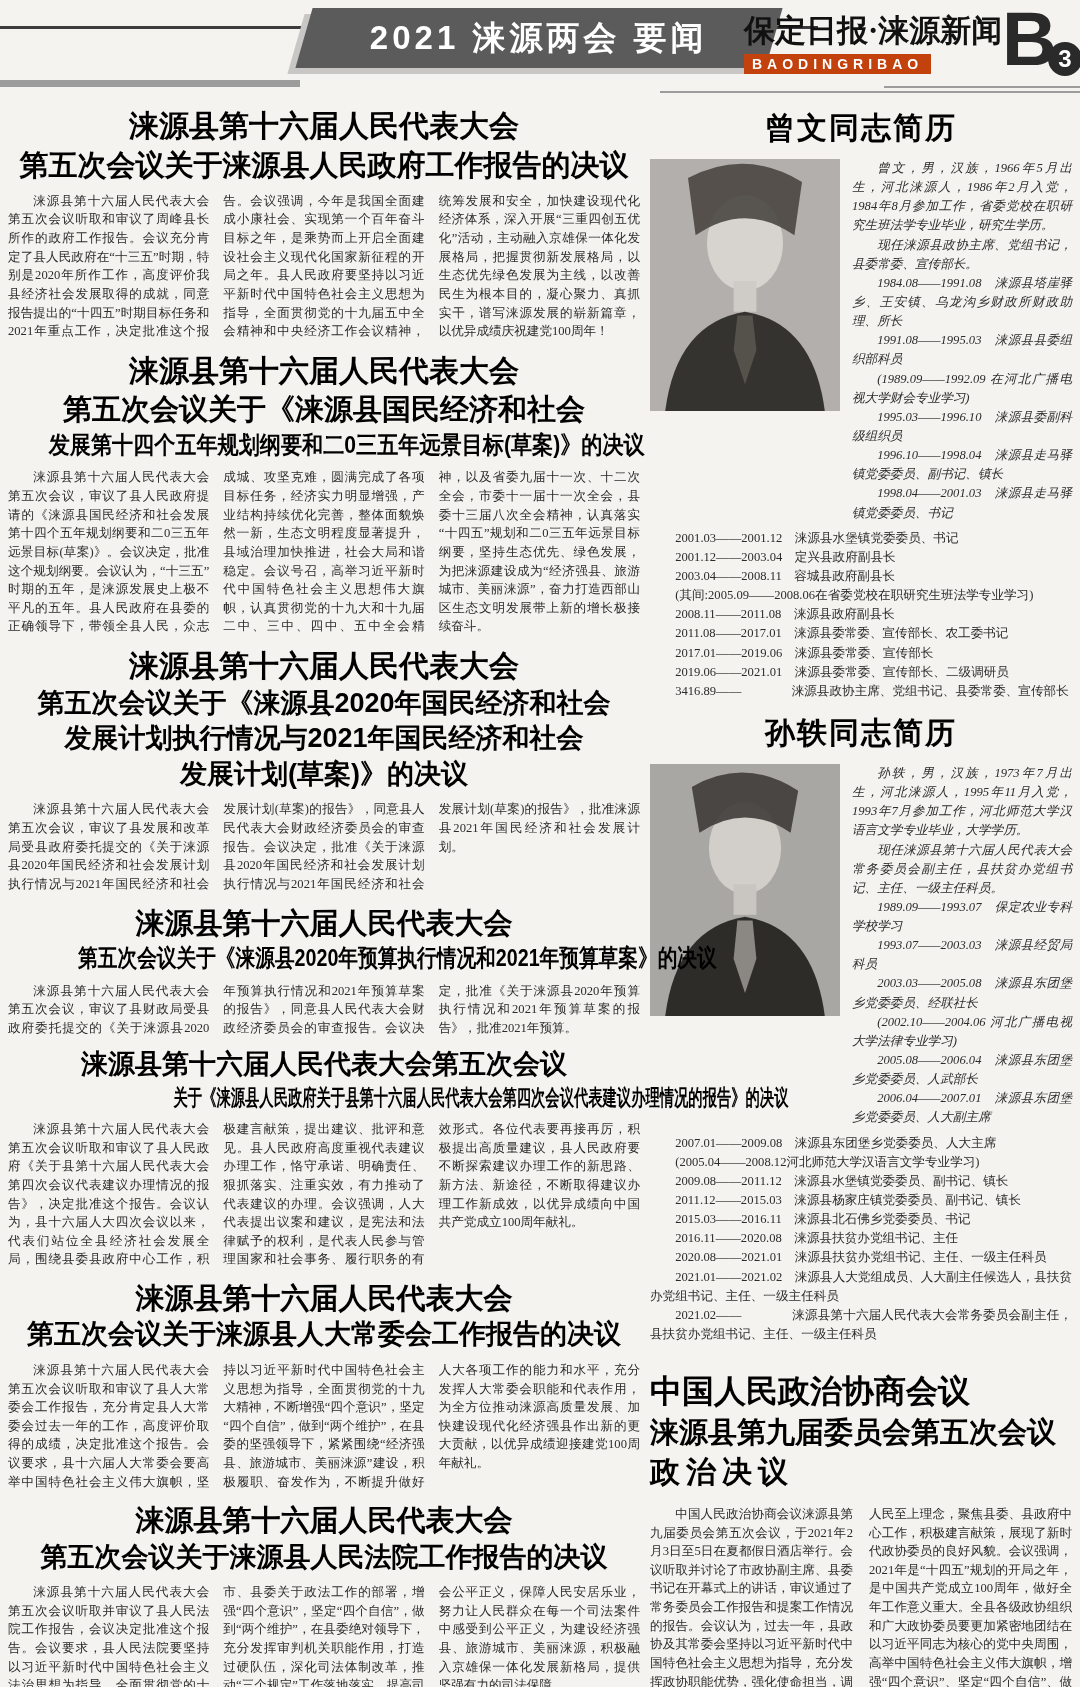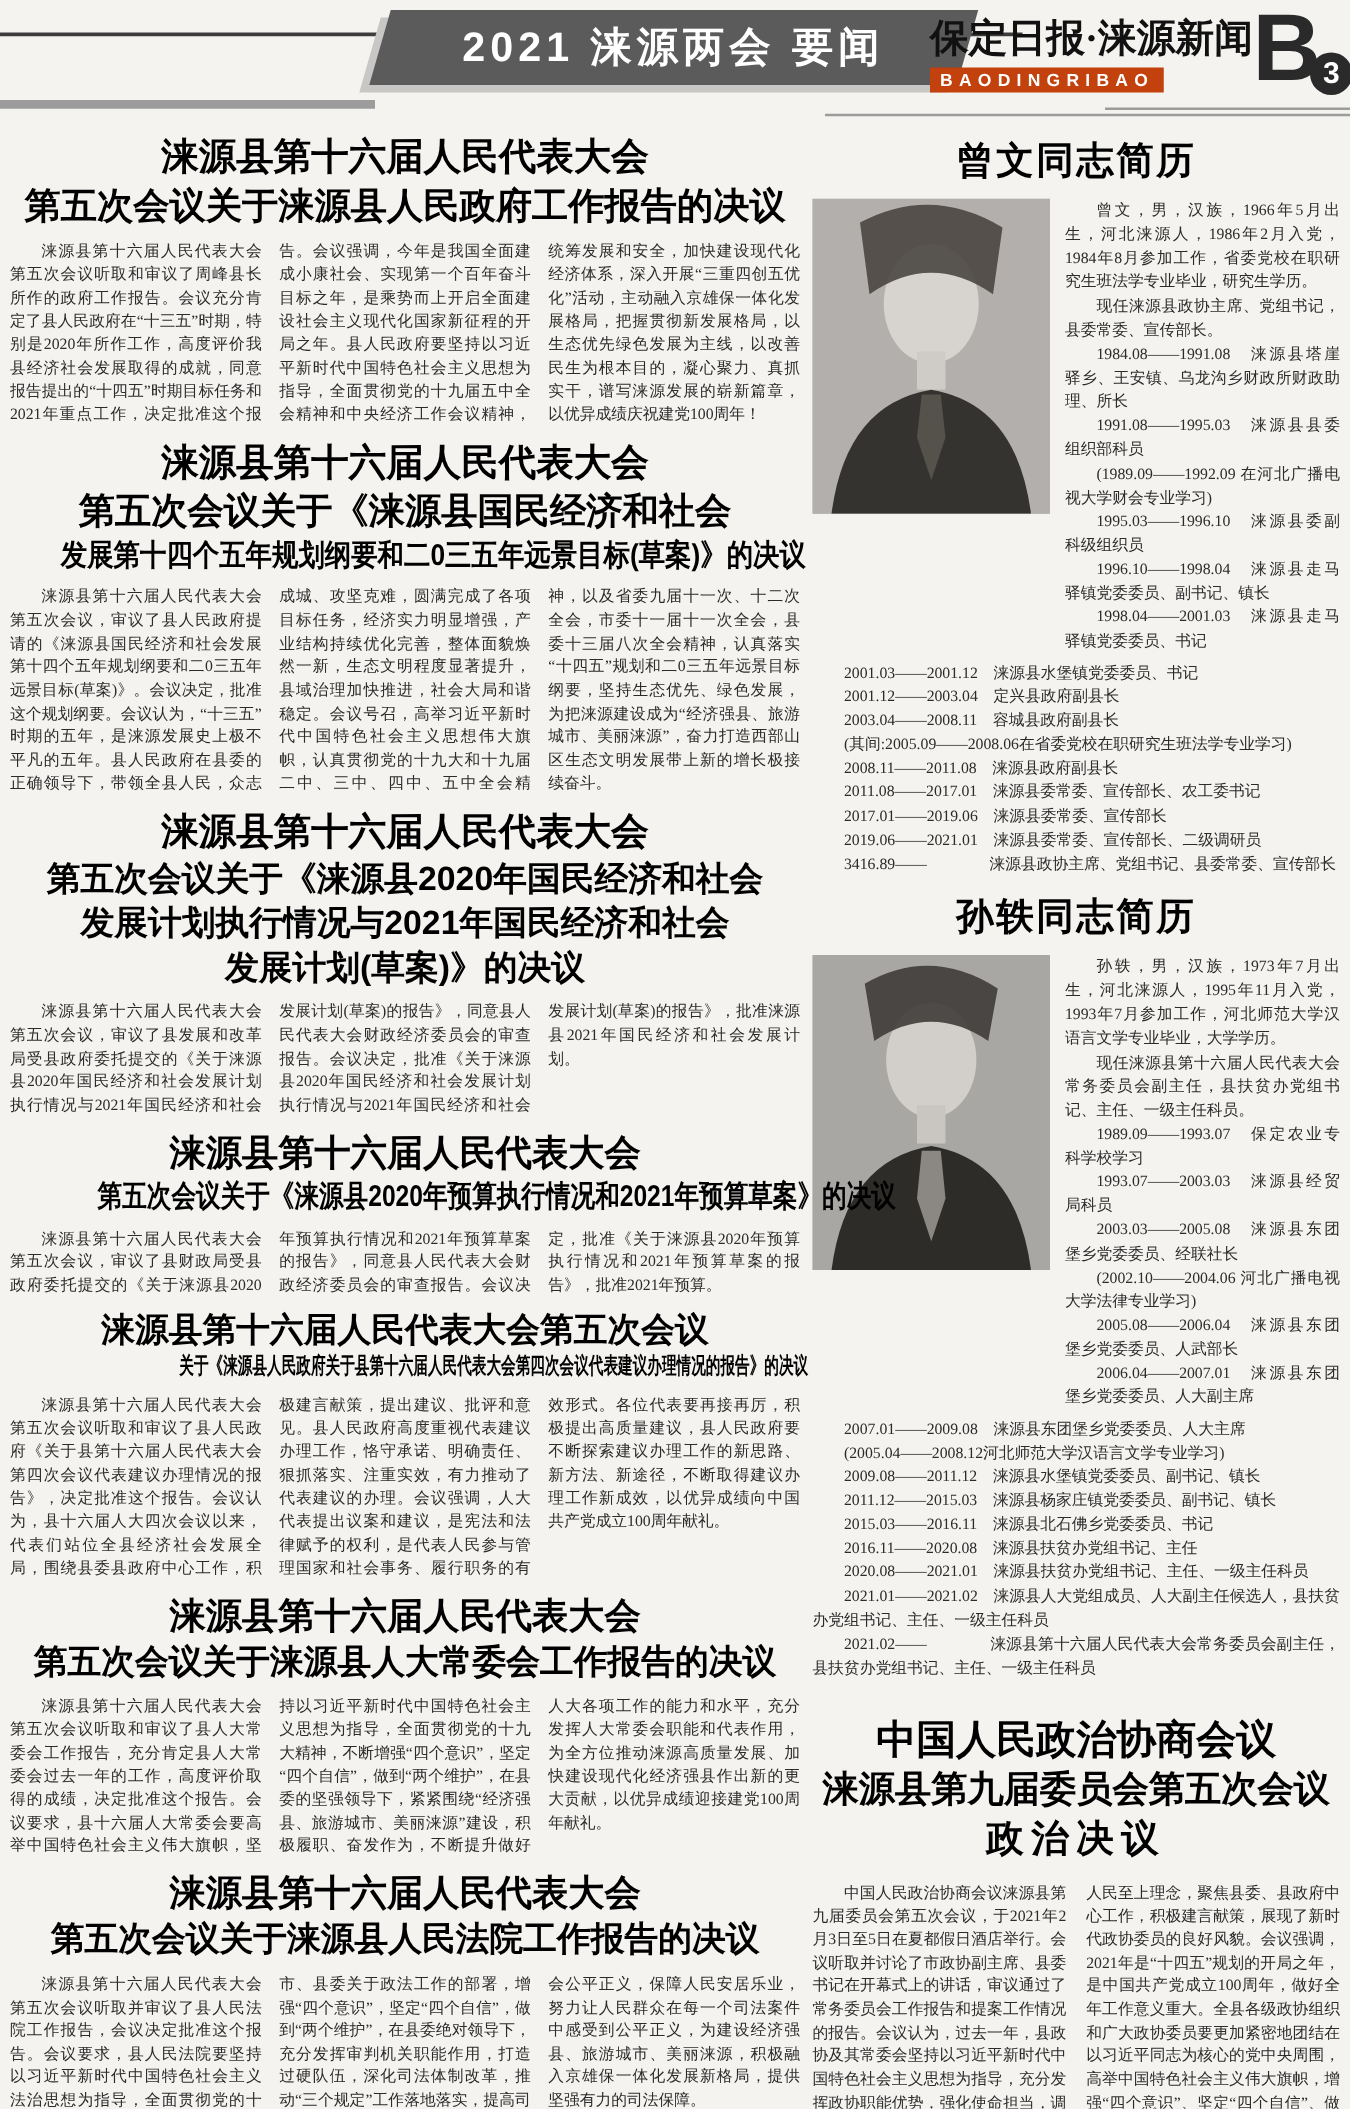--- a/index.html
+++ b/index.html
@@ -33,39 +33,39 @@
   .content{display:flex;padding:0 8px;}
   .col-left{width:632px;flex:none;}
   .col-right{width:422px;flex:none;margin-left:10px;}
   
   .article{margin-top:10px;}
   .art-title{margin:4px 0 8px 0;text-align:center;color:#000;
              font-family:"Liberation Sans",sans-serif;font-weight:900;line-height:1.32;}
   .tl{display:block;}
   .tl:empty{display:none;}
   .t30{font-size:30px;} .t29{font-size:29px;} .t27{font-size:27px;}
-  .t24{font-size:24px;} .t22{font-size:18px;font-family:Liberation Mono, monospace;}
+  .t24{font-size:24px;} .t22{font-size:22px;}
   .cx{display:inline-block;white-space:nowrap;transform-origin:center;}
   .cx88{transform:scaleX(.88);} .cx82{transform:scaleX(.82);} .cx65{transform:scaleX(.65);}
   .art-body{font-size:12.6px;line-height:1.48;text-align:justify;color:#2b2b2b;text-indent:2em;}
   .cols3{column-count:3;column-gap:14px;}
   .cols2{column-count:2;column-gap:16px;}
   
   .bio{margin-top:12px;}
   .bio-title{text-align:center;font-family:"Liberation Serif",serif;font-weight:900;
              font-size:30px;color:#000;margin:6px 0 10px 0;letter-spacing:2px;}
-  .bio-top{display:flex;}
+  .bio-top{display:flex;font-style:italic;}
   .bio-photo{width:190px;height:252px;flex:none;margin-right:12px;background:#b2afac;}
   .bio-photo svg{display:block;width:100%;height:100%;}
   .bio-sidetext{flex:1;font-size:12.6px;line-height:1.52;text-align:justify;color:#2b2b2b;}
   .bio-sidetext p{margin:0;text-indent:2em;}
   .bio-list{margin-top:6px;font-size:12.6px;line-height:1.52;color:#2b2b2b;text-align:justify;}
   .bio-list p, .bio-sidetext .entry{margin:0;text-indent:2em;}
   
-  .cppcc-title{text-align:center;font-family:Liberation Serif, serif;font-weight:900;color:#000;
+  .cppcc-title{font-family:Liberation Serif, serif;font-weight:900;color:#000;
                line-height:1.35;margin:26px 0 12px 0;}
   .cppcc-title .tl1{font-size:32px;display:block;}
   .cppcc-title .tl2{font-size:29px;display:block;}
   .cppcc-title .tl3{font-size:30px;display:block;letter-spacing:6px;}
 </style>
 </head>
 <body>
 
 <div class="header">
   <div class="rule" style="left:0;top:26px;width:818px;height:3px;"></div>

